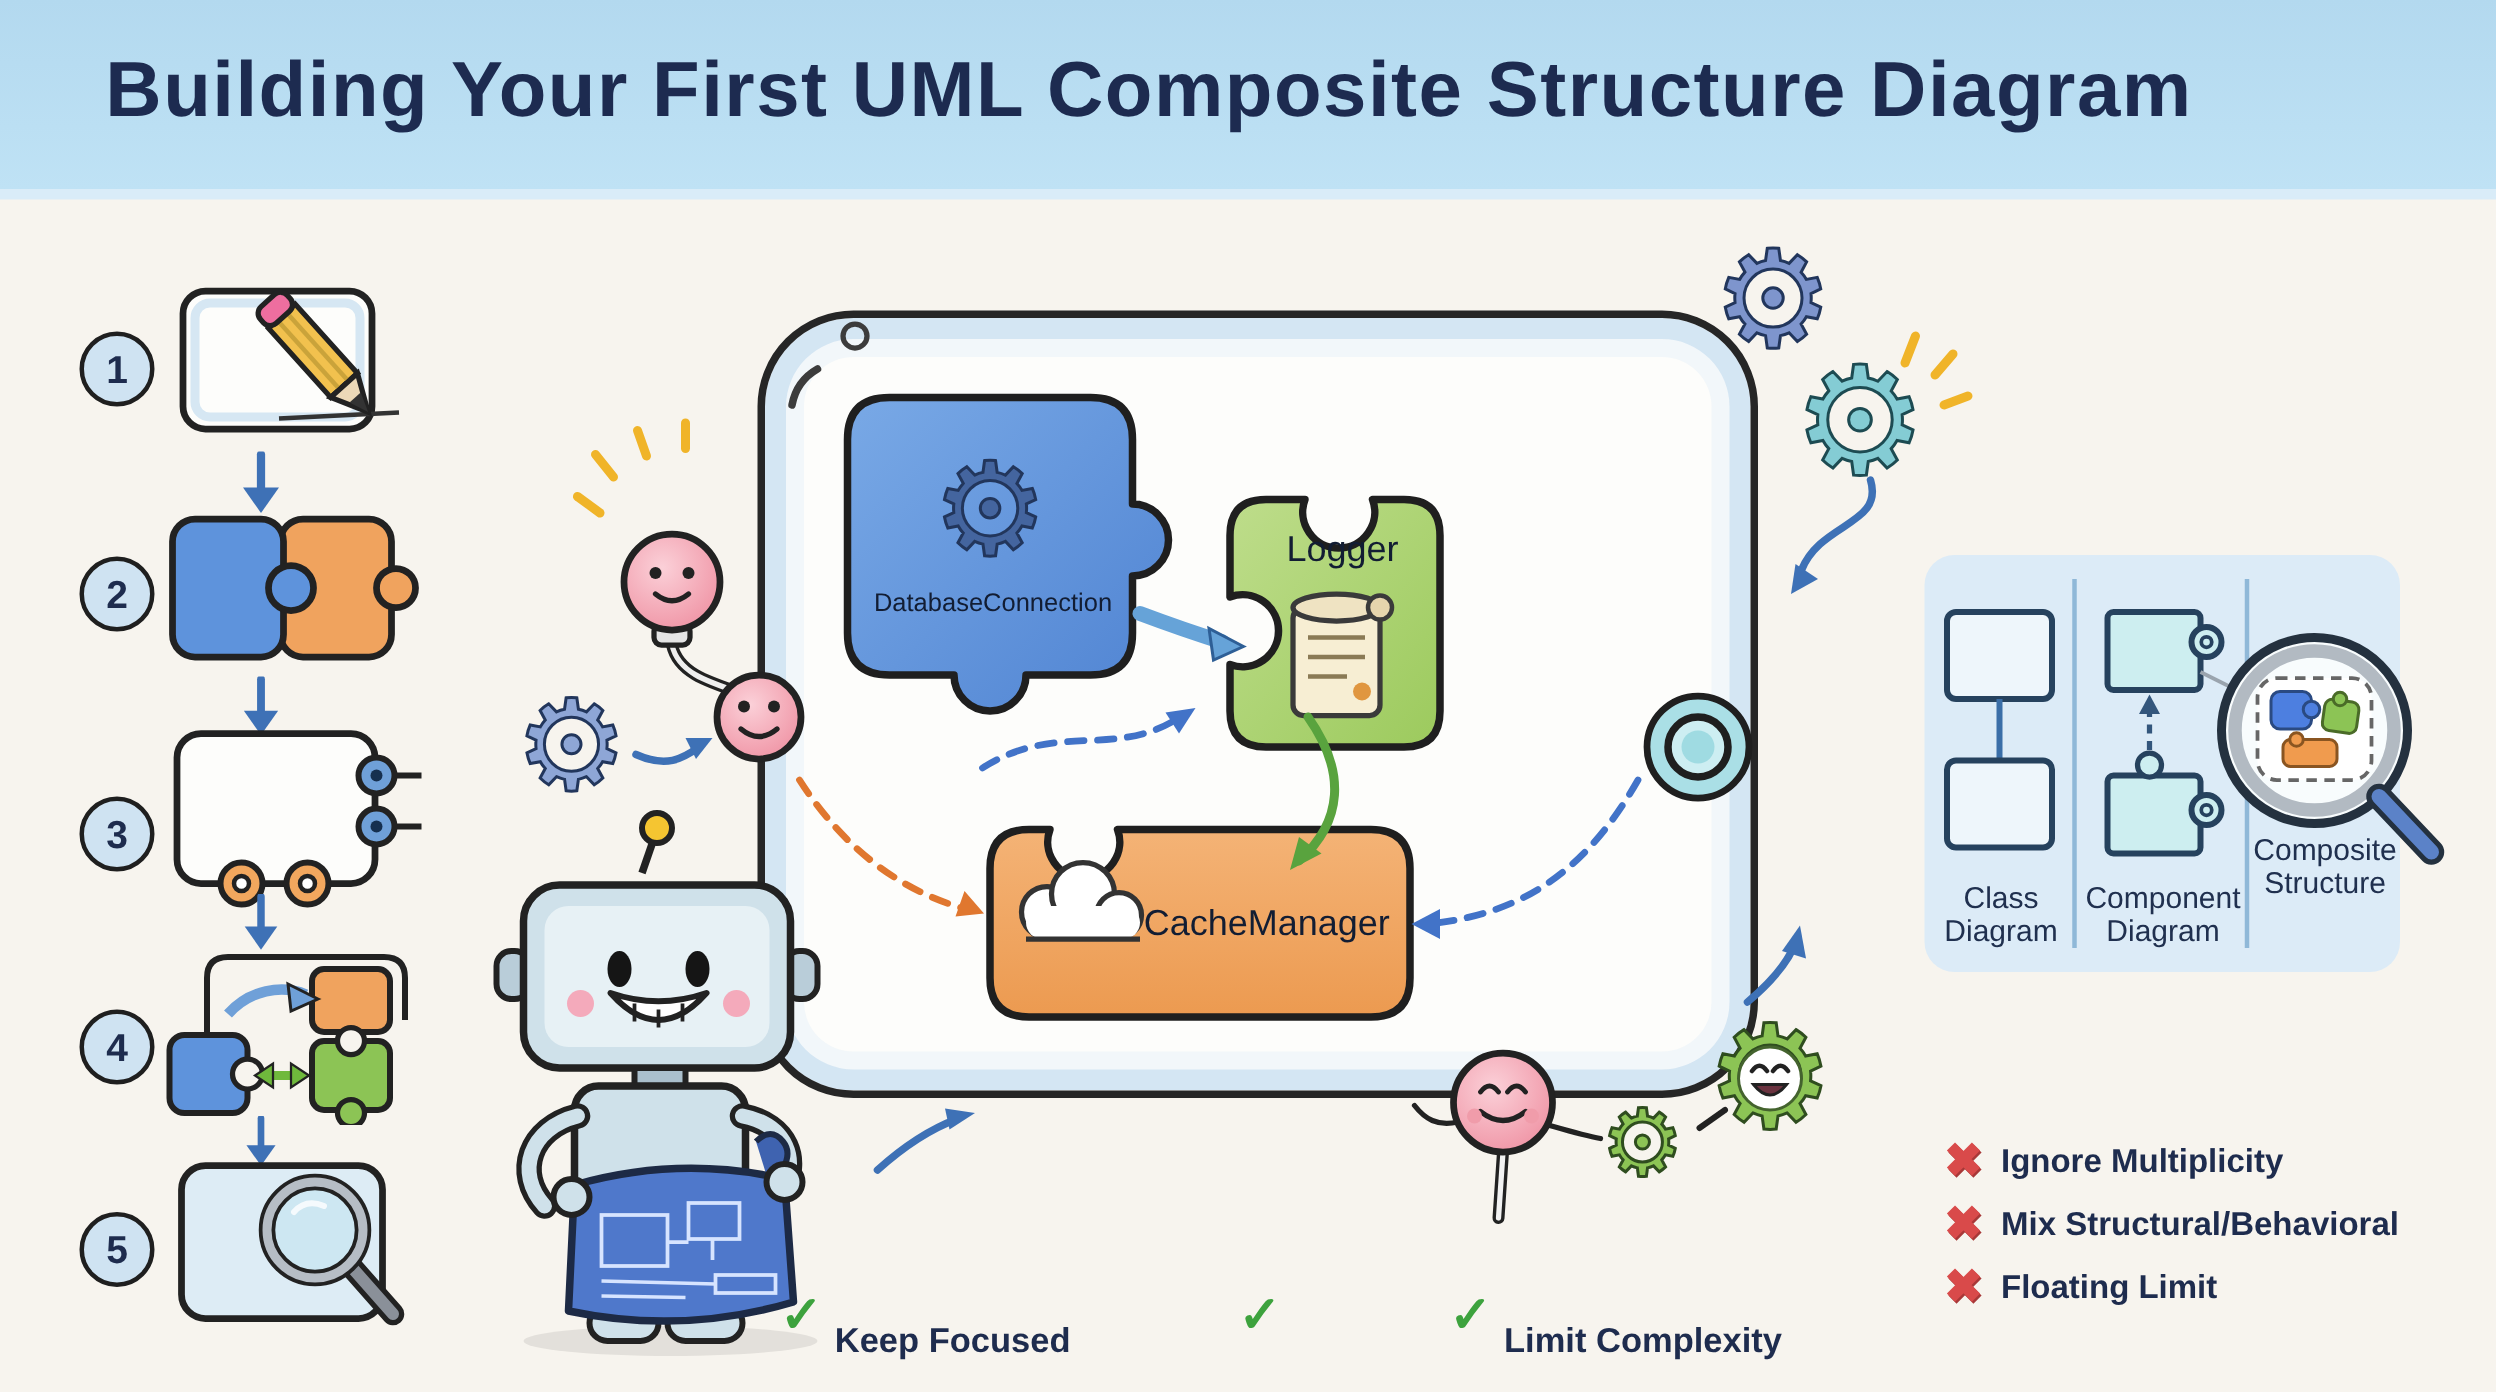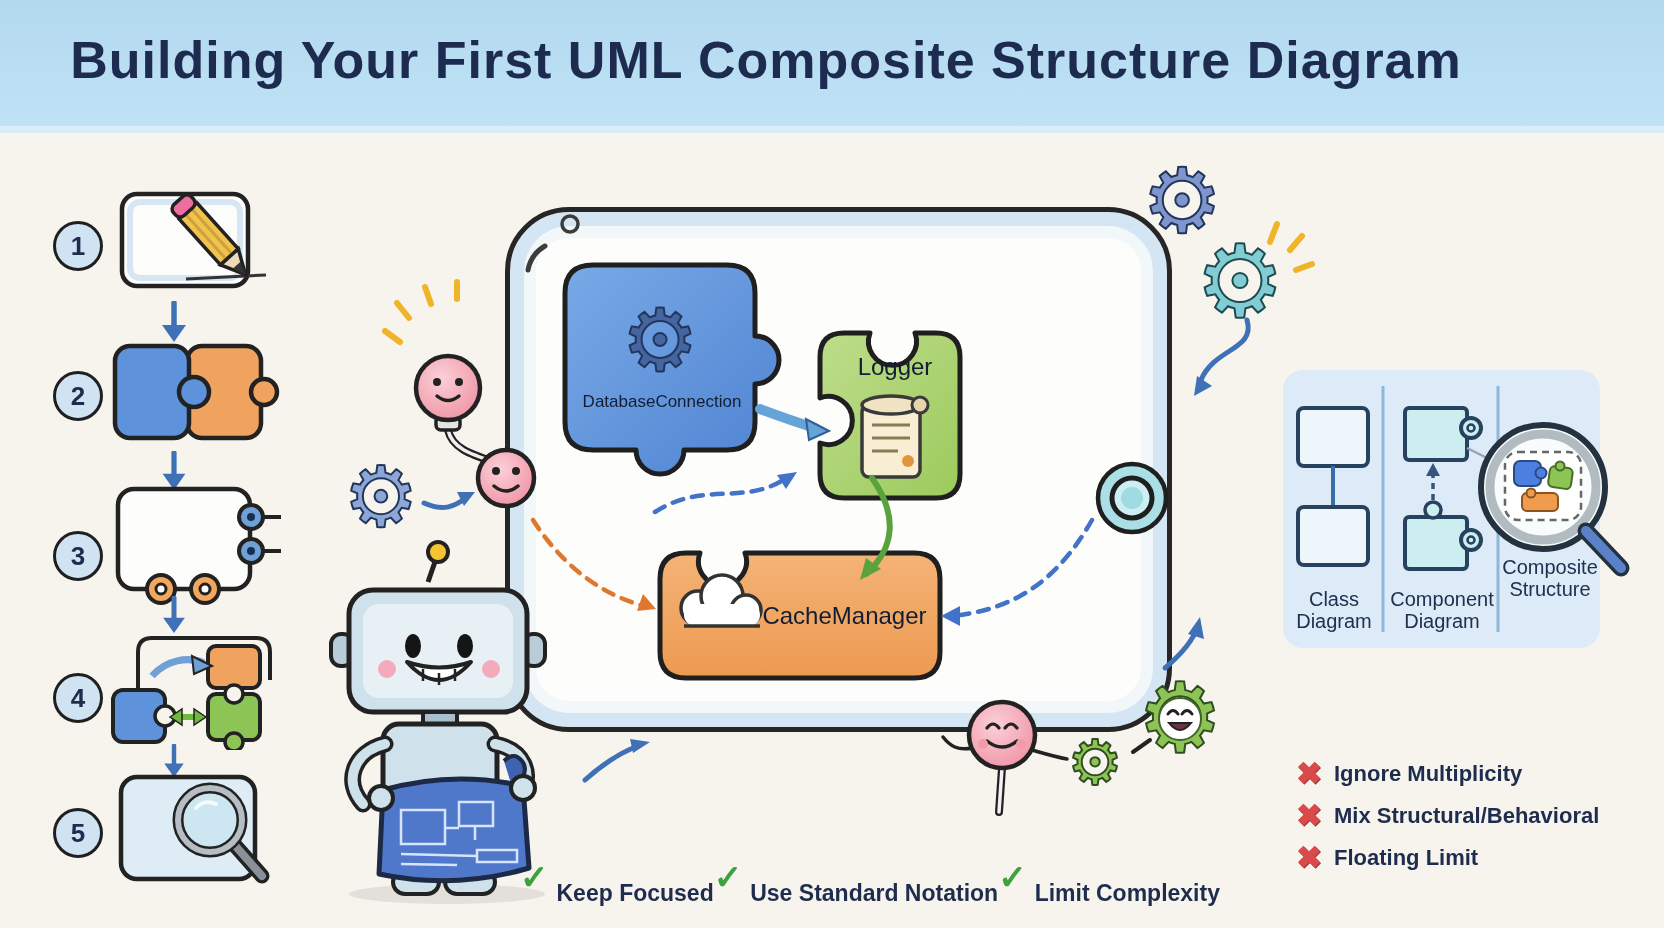--- a/index.html
+++ b/index.html
@@ -389,21 +389,20 @@
 <div class="abs panel-label" style="left:1386px;top:588px;width:112px;">Component Diagram</div>
 <div class="abs panel-label" style="left:1500px;top:556px;width:100px;">Composite Structure</div>
 
 <div class="abs dos">
   <div class="doitem">
     <span class="mark">✓</span>
     <span class="txt">Keep Focused</span>
   </div>
   <div class="doitem">
     <span class="mark">✓</span>
-    <span class="txt">Use Standard Notation</span>
   </div>
   <div class="doitem">
     <span class="mark">✓</span>
     <span class="txt">Limit Complexity</span>
   </div>
 </div>
 
 <div class="abs donts">
   <div class="dontitem">
     <span class="mark">✖</span>

